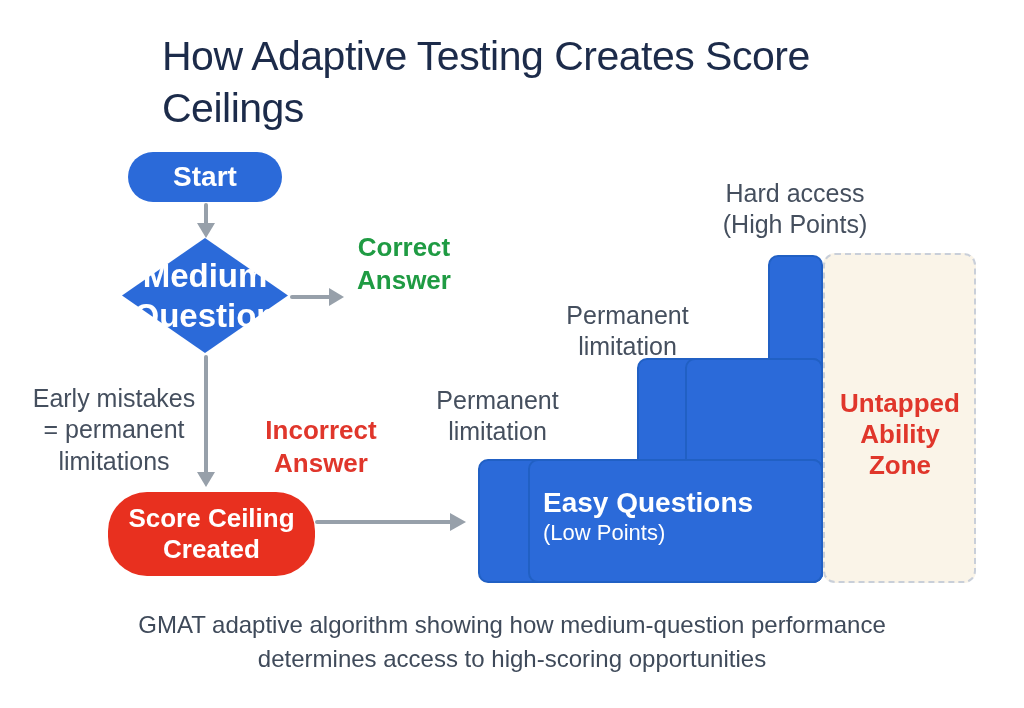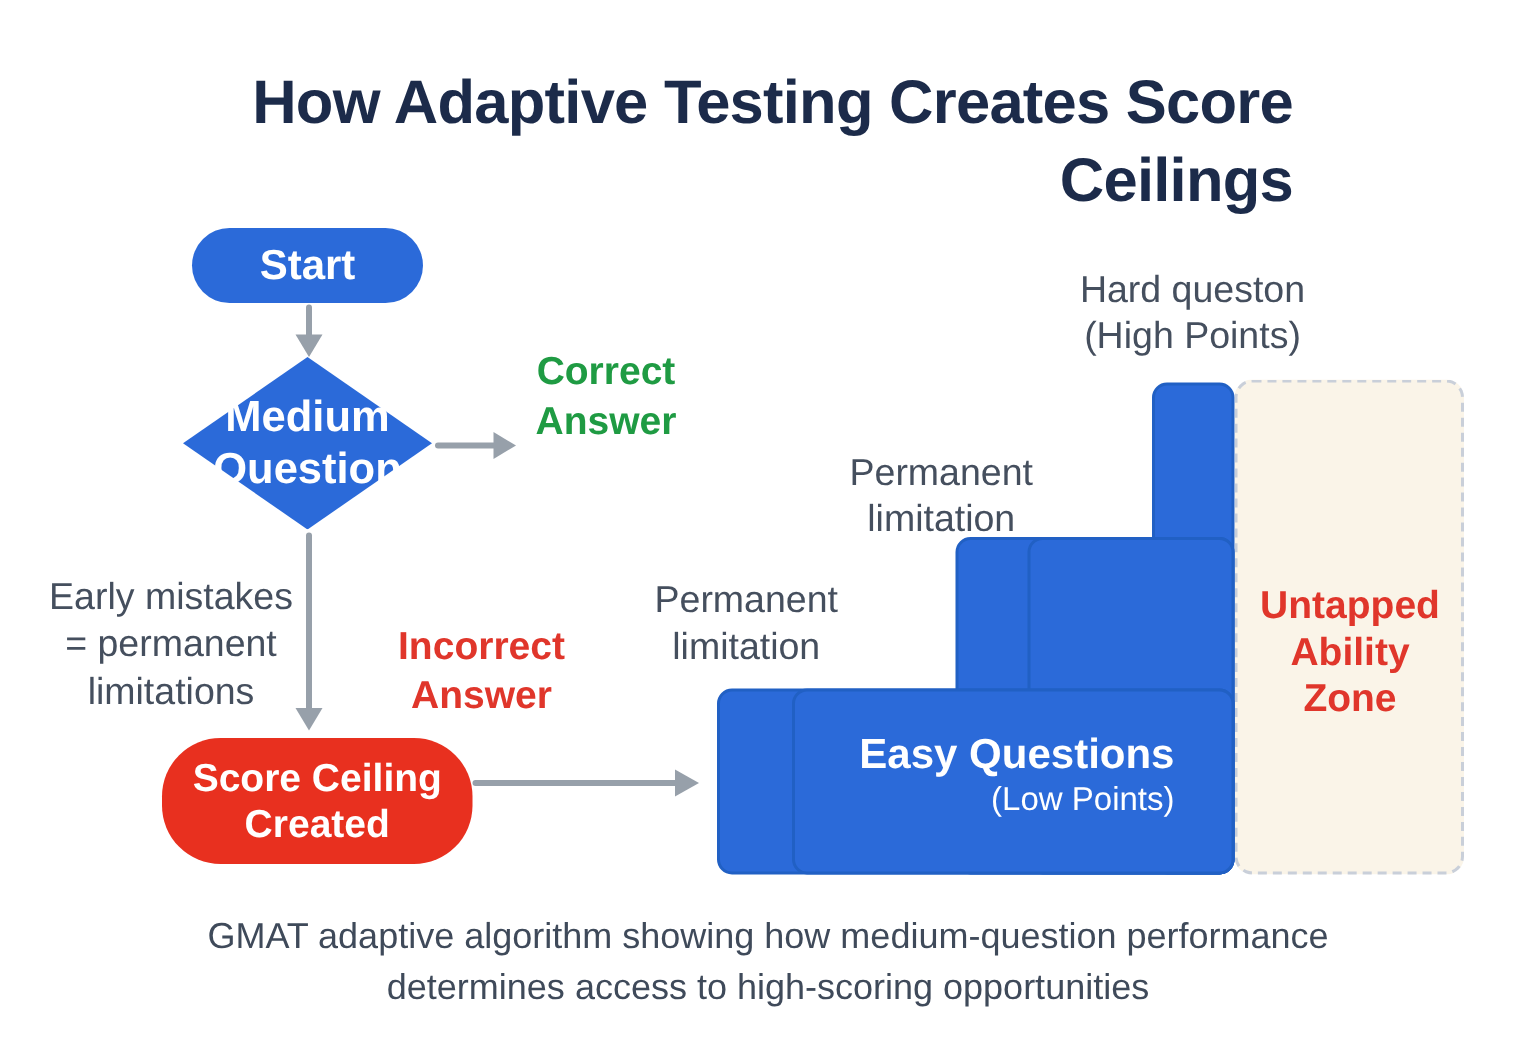--- a/index.html
+++ b/index.html
@@ -8,22 +8,22 @@
     --gray_text:#454f5e; --arrow:#97a0aa; --cream:#faf4e8; --dash_border:#c9cfd9;
   }
   html,body{margin:0;padding:0;background:#fff;}
   #canvas{
     position:relative;width:1024px;height:708px;background:#fff;
     font-family:"Liberation Sans",sans-serif;overflow:hidden;
   }
   .abs{position:absolute;}
   
   .title{
-    left:0;right:0;top:30px;margin:12px auto;width:700px;text-align:right;
-    font-size:41px;font-weight:700;color:var(--navy_title);line-height:1.28;
+    left:0;right:0;top:30px;margin:0 auto;width:700px;text-align:left;
+    font-size:41px;font-weight:400;color:var(--navy_title);line-height:1.28;
     letter-spacing:-0.5px;
   }
   .caption{
     left:0;right:0;top:608px;margin:0 auto;width:800px;text-align:center;
     font-size:24px;font-weight:400;color:#3f4a5a;line-height:1.4;
   }
   
   .pill{
     display:flex;align-items:center;justify-content:center;text-align:center;
     color:#fff;
@@ -31,21 +31,21 @@
   .start-pill{
     left:128px;top:152px;width:154px;height:50px;border-radius:25px;
     background:var(--blue);font-size:28px;font-weight:700;
   }
   .diamond{
     left:122px;top:238px;width:166px;height:115px;background:var(--blue);
     clip-path:polygon(50% 0,100% 50%,50% 100%,0 50%);
   }
   .diamond-label{
     left:122px;top:238px;width:166px;height:115px;display:flex;align-items:center;
-    justify-content:center;text-align:center;color:#fff;font-size:29px;
+    justify-content:center;text-align:center;color:#fff;font-size:33px;
     font-weight:600;line-height:1.2;
   }
   .ceiling-pill{
     left:108px;top:492px;width:207px;height:84px;border-radius:39px;
     background:var(--red);font-size:26px;font-weight:600;line-height:1.2;
   }
   
   .lbl{text-align:center;line-height:1.25;}
   .lbl-gray{color:var(--gray_text);font-size:25px;font-weight:400;}
   .lbl-correct{left:348px;top:231px;width:112px;color:var(--green_text);font-size:26px;font-weight:700;}
@@ -58,21 +58,21 @@
   
   .step{
     background:var(--blue);border:2px solid var(--blue_border);
     border-radius:10px;box-sizing:border-box;
   }
   .step-tall{left:768px;top:255px;width:55px;height:328px;}
   .step-mid-a{left:637px;top:358px;width:186px;height:225px;}
   .step-mid-b{left:685px;top:358px;width:138px;height:225px;}
   .step-bottom-a{left:478px;top:459px;width:345px;height:124px;}
   .step-bottom-b{left:528px;top:459px;width:295px;height:124px;}
-  .easy-label{left:543px;top:487px;width:240px;text-align:right;color:#fff;}
+  .easy-label{left:543px;top:487px;width:240px;text-align:left;color:#fff;}
   .easy-title{font-size:28px;font-weight:700;line-height:1.15;}
   .easy-subtitle{font-size:22px;font-weight:400;line-height:1.3;}
   .untapped-zone{
     left:823px;top:253px;width:153px;height:330px;background:var(--cream);
     border:2px dashed var(--dash_border);border-radius:12px;box-sizing:border-box;
   }
   
   .arrow-layer{left:0;top:0;width:1024px;height:708px;pointer-events:none;}
   .arrow-line{stroke:var(--arrow);stroke-width:4;stroke-linecap:round;fill:none;}
   .arrow-head{fill:var(--arrow);stroke:none;}
@@ -113,21 +113,21 @@
   <div class="abs lbl lbl-correct">Correct Answer</div>
   <div class="abs lbl lbl-incorrect">Incorrect Answer</div>
   <div class="abs lbl lbl-gray lbl-early">Early mistakes = permanent limitations</div>
 
   <div class="abs pill ceiling-pill">
     <span>Score Ceiling Created</span>
   </div>
 
   <div class="abs lbl lbl-gray lbl-perm-lower">Permanent limitation</div>
   <div class="abs lbl lbl-gray lbl-perm-upper">Permanent limitation</div>
-  <div class="abs lbl lbl-gray lbl-hard">Hard queston (High Points)</div>
+  <div class="abs lbl lbl-gray lbl-hard">Hard access (High Points)</div>
 
   <div class="abs untapped-zone"></div>
   <div class="abs lbl lbl-untapped">Untapped Ability Zone</div>
 
   <div class="abs step step-tall"></div>
   <div class="abs step step-mid-a"></div>
   <div class="abs step step-mid-b"></div>
   <div class="abs step step-bottom-a"></div>
   <div class="abs step step-bottom-b"></div>
 

